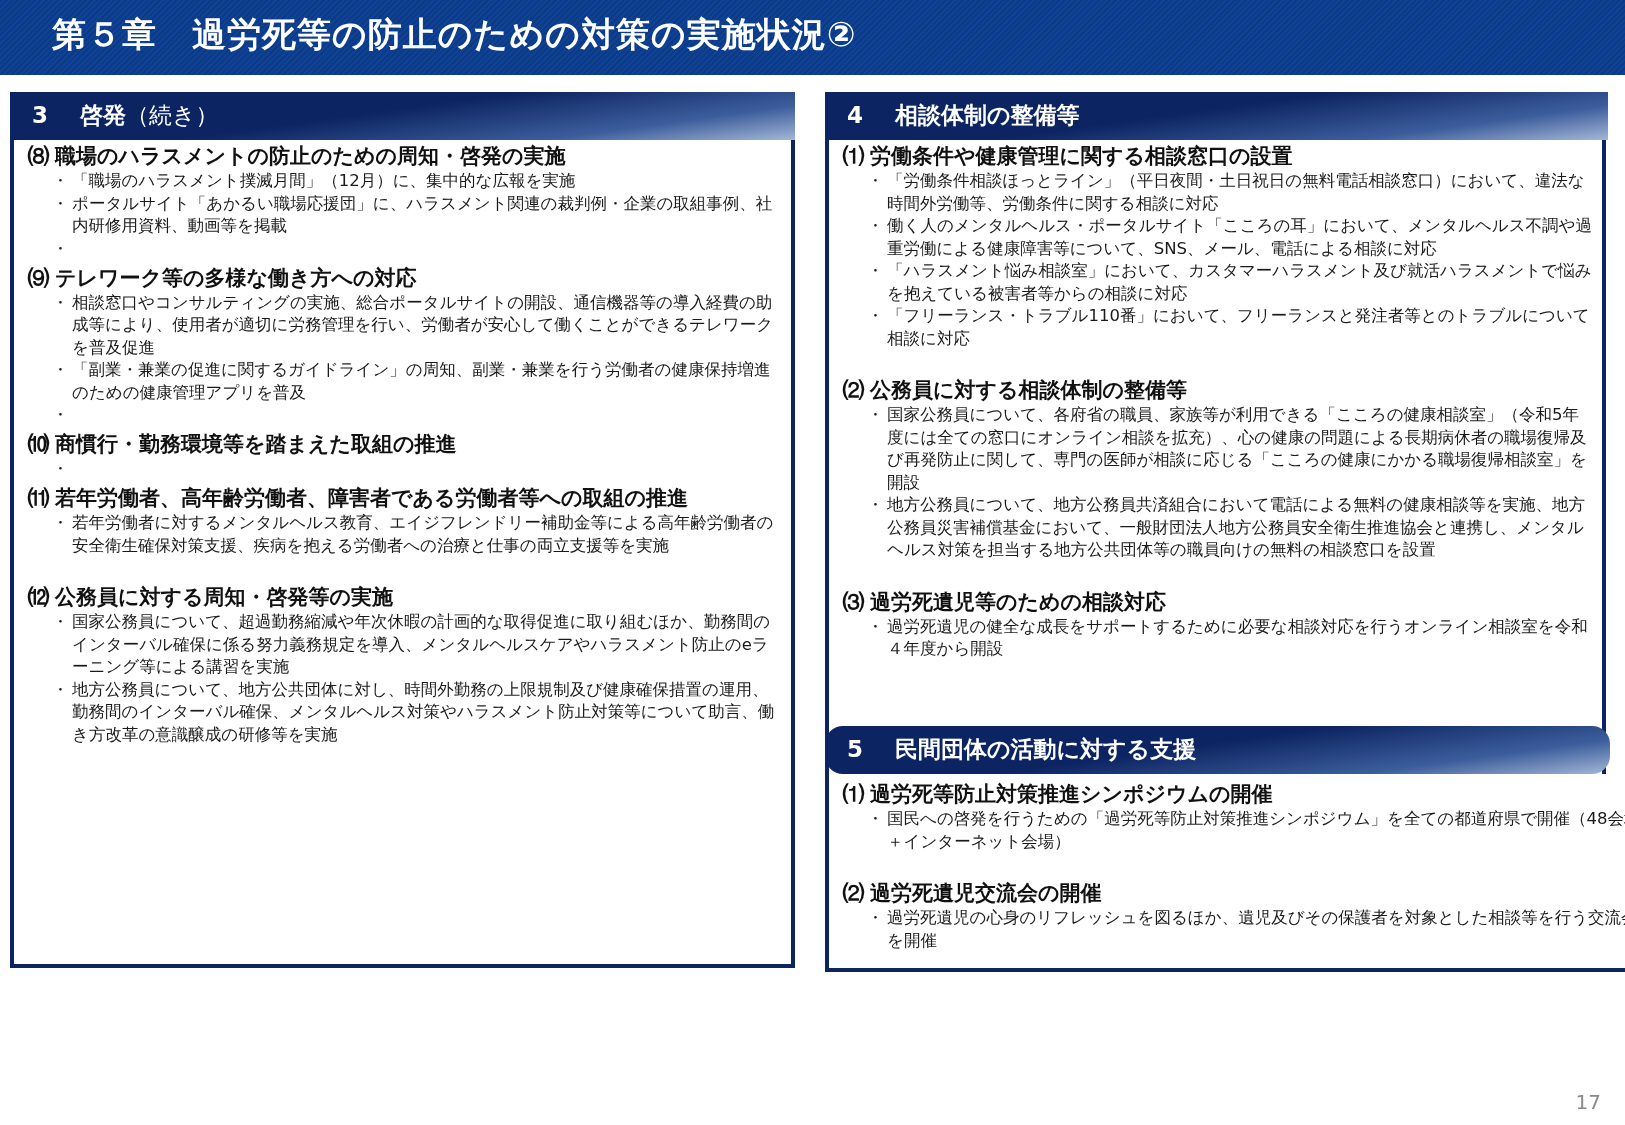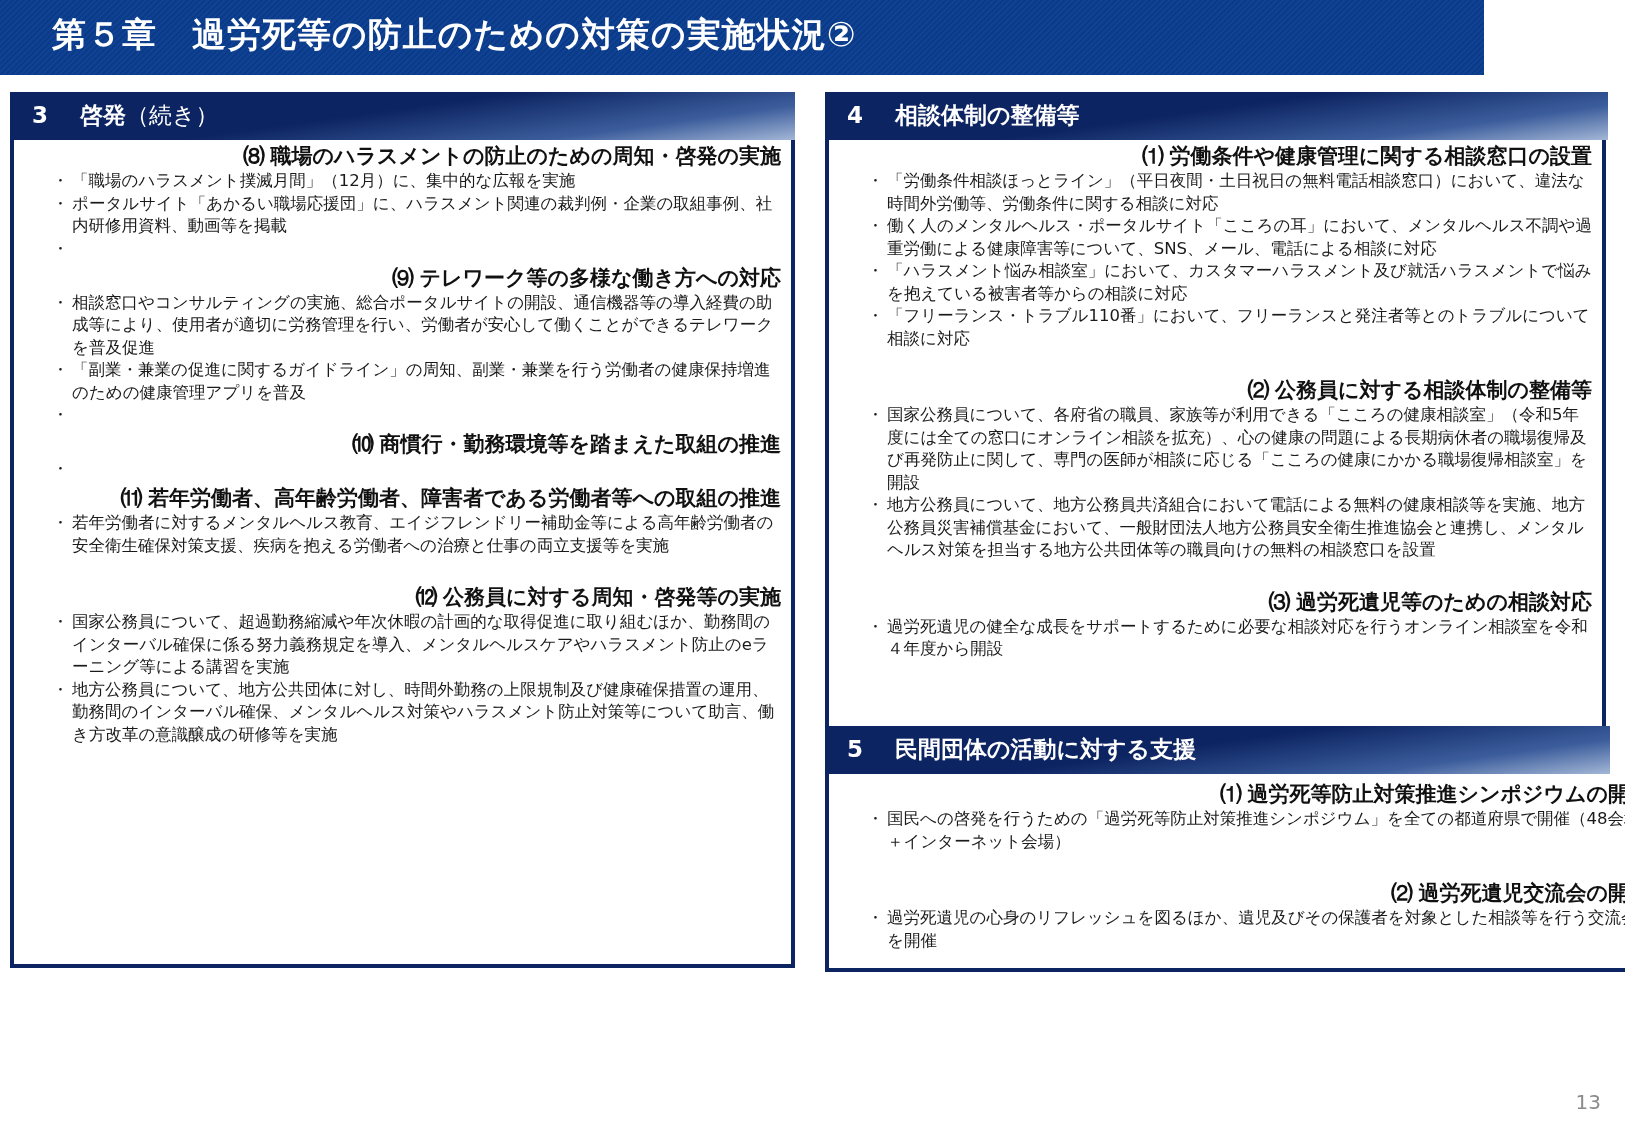--- a/index.html
+++ b/index.html
@@ -3,21 +3,21 @@
 <meta charset="utf-8">
 <style>
   html, body { margin: 0; padding: 0; }
   body {
     width: 1625px; height: 1125px; position: relative; overflow: hidden;
     background: #ffffff;
     font-family: "DejaVu Sans", "Liberation Sans", sans-serif;
     color: #1a1a1a;
   }
   .title-bar {
-    position: absolute; left: 0; top: 0; width: 1484px; height: 75px;
+    position: absolute; left: 0; top: 0; width: 1625px; height: 75px;
     background: repeating-linear-gradient(135deg, #0b3a86 0px, #0b3a86 2px, #0f4294 2px, #0f4294 4px);
     box-sizing: border-box;
   }
   .title-bar .title {
     position: absolute; left: 52px; top: 12px;
     font-size: 34px; font-weight: bold; color: #ffffff; letter-spacing: 1px;
     white-space: nowrap;
   }
   .sec-header {
     position: absolute; height: 48px; box-sizing: border-box;
@@ -29,21 +29,21 @@
   .sec-header .paren { font-weight: normal; }
   .box {
     position: absolute; box-sizing: border-box;
     border-left: 4px solid #0c2461; border-right: 4px solid #0c2461; border-bottom: 4px solid #0c2461;
     background: #fff;
     padding: 2px 10px 0 14px;
   }
   .sub { margin-top: 0; }
   .sub + .sub { margin-top: 26px; }
   .sub-title {
-    font-size: 21px; font-weight: bold; color: #111; line-height: 28px; white-space: nowrap; text-align: right;
+    font-size: 21px; font-weight: bold; color: #111; line-height: 28px; white-space: nowrap;
   }
   .sub-title .no { font-weight: bold; margin-right: 6px; }
   .items { margin: 0; padding: 0; list-style: none; }
   .item {
     position: relative; font-size: 16.5px; line-height: 22.5px; padding-left: 44px; color: #1a1a1a;
   }
   .item .dot { position: absolute; left: 24px; top: 0; }
   .page-num {
     position: absolute; right: 24px; top: 1090px; font-size: 20px; color: #8a8a8a;
   }
@@ -117,31 +117,31 @@
       </div>
     </div>
     <div class="sub">
       <div class="sub-title"><span class="no">⑶</span><span>過労死遺児等のための相談対応</span></div>
       <div class="items">
         <div class="item"><span class="dot">・</span><span>過労死遺児の健全な成長をサポートするために必要な相談対応を行うオンライン相談室を令和４年度から開設</span></div>
       </div>
     </div>
   </div>
 
-<div class="sec-header" style="left:825px; top:726px; width:785px;">
+<div class="sec-header" style="left:825px; top:726px; width:785px;border-radius:18px;">
   <span class="num">5</span><span>民間団体の活動に対する支援</span>
 </div>
 <div class="box" id="box-rb" style="left:825px; top:774px; width:839px; height:198px; padding-top:6px;">
     <div class="sub">
       <div class="sub-title"><span class="no">⑴</span><span>過労死等防止対策推進シンポジウムの開催</span></div>
       <div class="items">
         <div class="item"><span class="dot">・</span><span>国民への啓発を行うための「過労死等防止対策推進シンポジウム」を全ての都道府県で開催（48会場＋インターネット会場）</span></div>
       </div>
     </div>
     <div class="sub">
       <div class="sub-title"><span class="no">⑵</span><span>過労死遺児交流会の開催</span></div>
       <div class="items">
         <div class="item"><span class="dot">・</span><span>過労死遺児の心身のリフレッシュを図るほか、遺児及びその保護者を対象とした相談等を行う交流会を開催</span></div>
       </div>
     </div>
   </div>
 
-<div class="page-num">13</div>
+<div class="page-num">17</div>
 
 </body></html>

